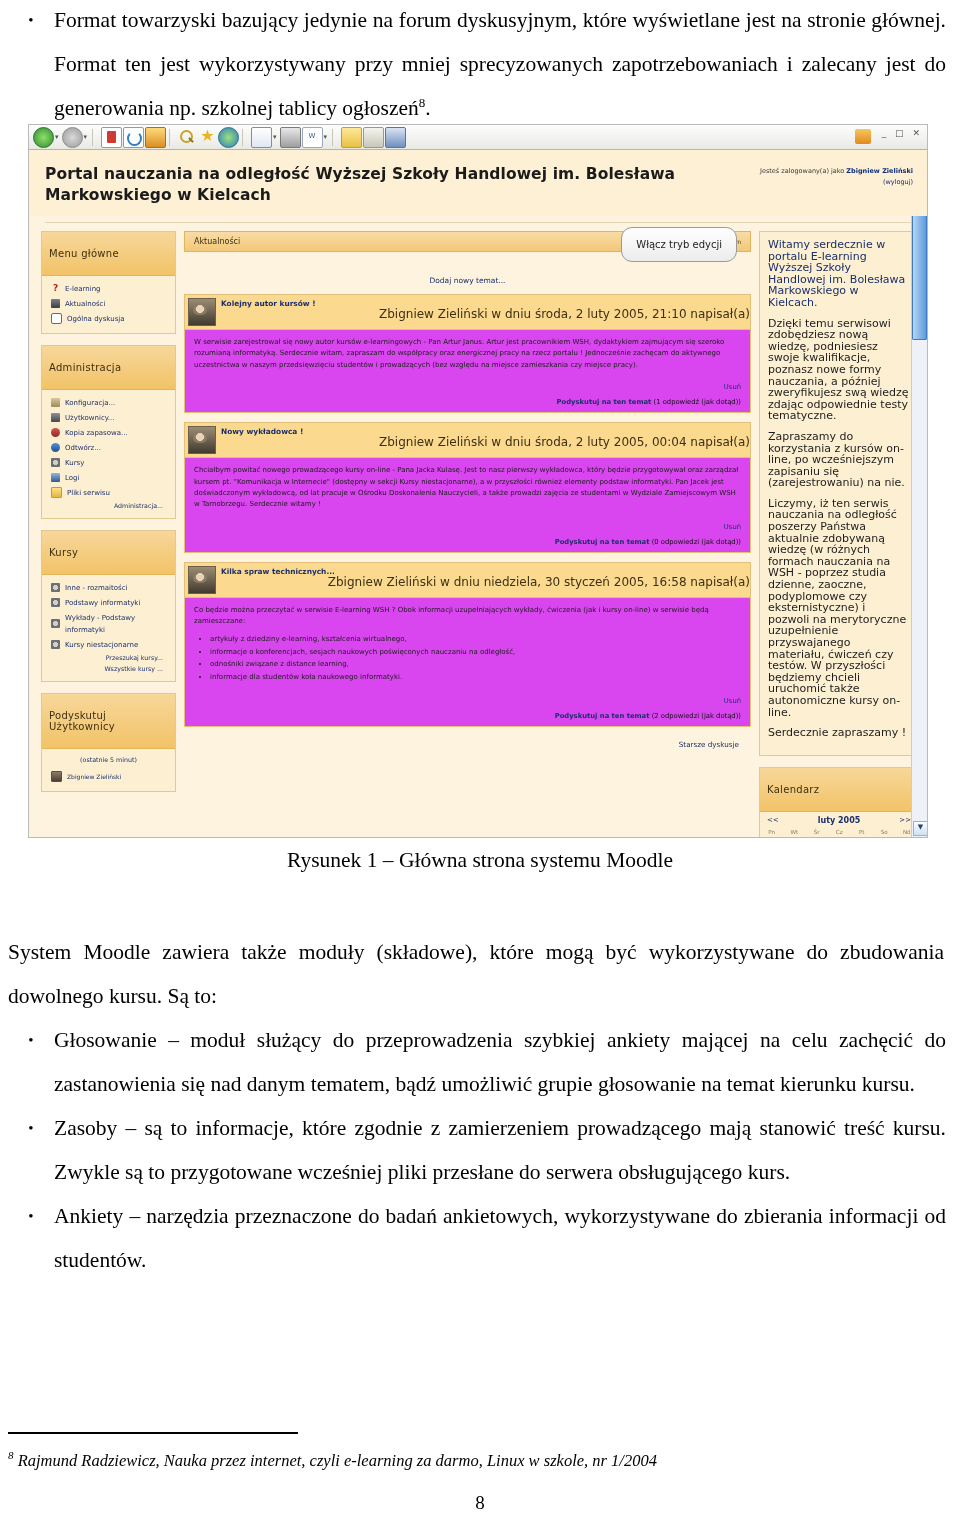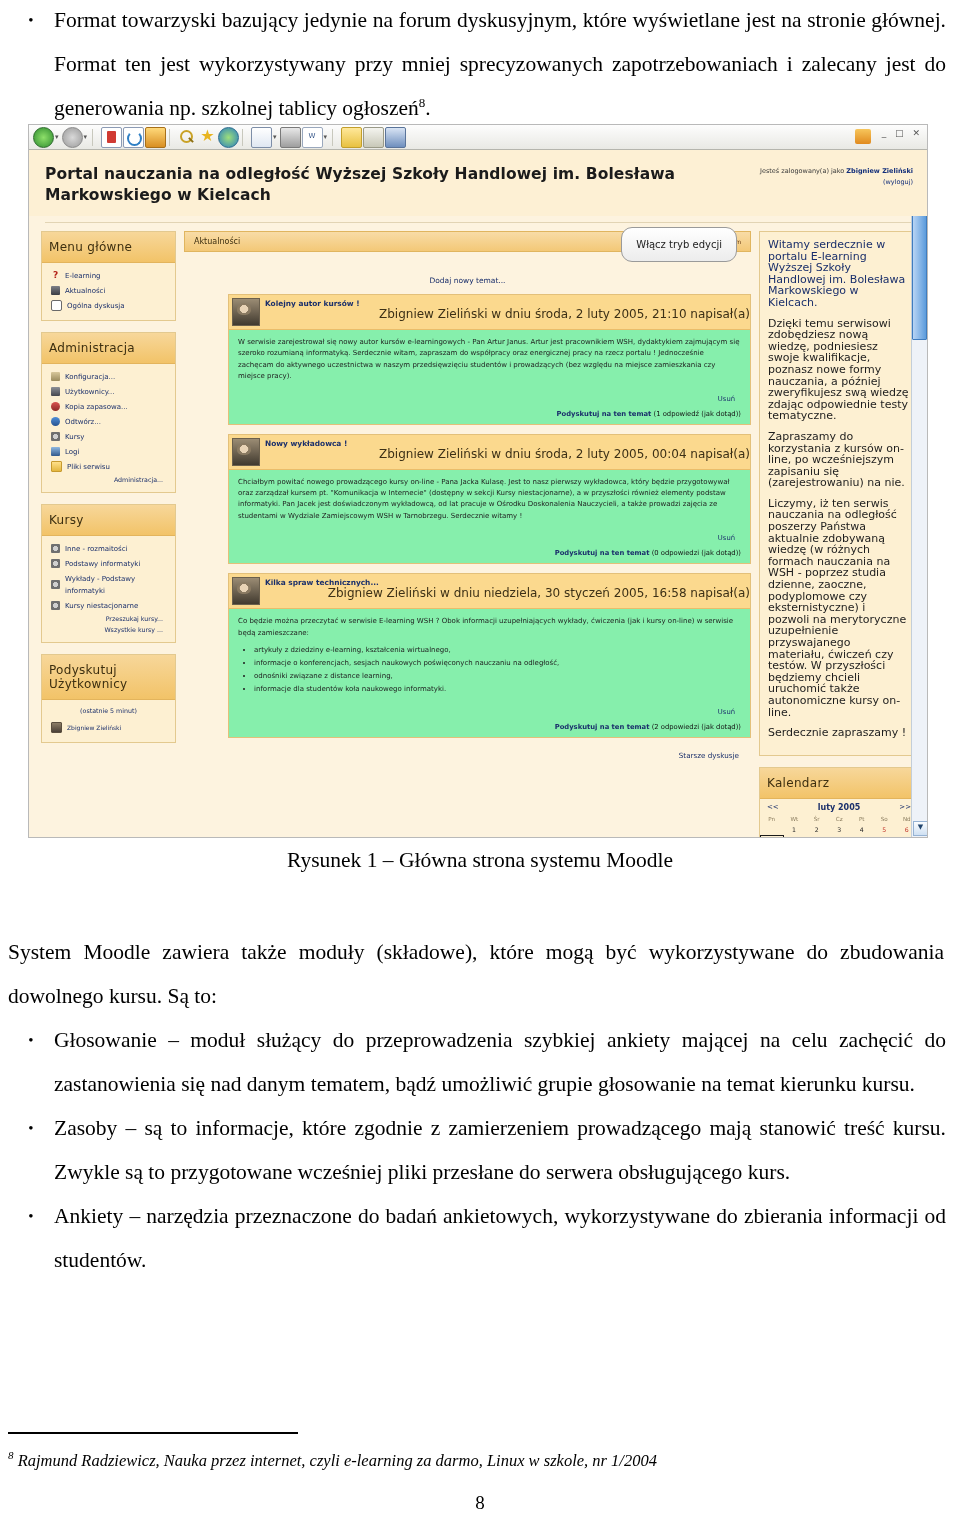--- a/index.html
+++ b/index.html
@@ -71,21 +71,21 @@
 
   .cols{display:flex;padding:8px 8px 0 12px;gap:8px;align-items:flex-start;}
   .col-left{width:135px;flex:0 0 135px;}
   .col-mid{flex:1;min-width:0;}
   .col-right{width:160px;flex:0 0 160px;}
 
   .block{border:1px solid #e3c98f;background:#fdf0d2;margin-bottom:11px;}
   .block-head{
     background:linear-gradient(#f7d79a,#f2c368);
     border-bottom:1px solid #e3b45c;
-    font-size:12px;color:#3d2f10;padding:8px 7px;letter-spacing:.3px;
+    font-size:10px;color:#3d2f10;padding:16px 7px;letter-spacing:.3px;
   }
   .block-body{padding:5px 6px 7px 6px;}
   .mi{display:flex;align-items:center;gap:5px;font-size:7px;color:#1a2f6b;
     line-height:12px;padding:1.5px 0 1.5px 3px;}
   .mi .lbl{white-space:nowrap;}
   .mi.wrap .lbl{white-space:normal;}
   .mini-link{font-size:6.3px;color:#1a2f6b;text-align:right;padding:1px 6px 0 0;line-height:10px;}
 
   .ico{width:9px;height:9px;flex:0 0 9px;display:inline-block;position:relative;border-radius:1px;}
   .ico.q{background:none;color:#b5261c;font-weight:bold;font-size:9px;line-height:9px;text-align:center;}
@@ -112,34 +112,34 @@
   .edit-btn{
     position:absolute;right:0;top:-4px;
     background:linear-gradient(#ffffff,#ececec);
     border:1px solid #9a9a9a;border-radius:11px;
     font-size:10px;color:#222;padding:11px 14px;white-space:nowrap;
   }
   .forum-wrap{position:relative;}
 
   .addtopic{text-align:center;font-size:7.5px;color:#1a2f6b;padding:24px 0 9px 0;}
 
-  .post{border:1px solid #e3c07a;margin-bottom:9px;background:#86efac;margin-left:44px;}
+  .post{border:1px solid #e3c07a;margin-bottom:9px;background:#d946ef;}
   .post-top{display:flex;background:#fbd98e;border-bottom:1px solid #e9bd6b;}
   .post-av{width:26px;height:26px;flex:0 0 26px;margin:3px 5px 3px 3px;
     background:linear-gradient(#9b8c74,#413a2f);border:1px solid #6b604d;position:relative;}
   .post-av::after{content:"";position:absolute;left:4px;top:4px;width:14px;height:12px;
     background:radial-gradient(#e8d3b6 45%,#8a7a62 46%);border-radius:50% 50% 40% 40%;}
   .post-hd{padding:3px 0 0 0;flex:1;min-width:0;}
   .post-title{font-size:7.4px;font-weight:bold;color:#1a2f6b;line-height:11px;}
   .post-meta{font-size:12px;color:#3c3016;line-height:11px;text-align:right;}
   .post-body{padding:7px 9px 4px 9px;font-size:7px;color:#1d1d1d;line-height:11.4px;text-align:left;}
   .post-body p{margin:0 0 5px 0;}
   .post-body ul{margin:6px 0 6px 0;padding-left:16px;}
   .post-body li{margin:1.5px 0;}
-  .post-del{text-align:right;font-size:6.8px;color:#1a2f6b;padding:3px 15px 0 0;}
+  .post-del{text-align:right;font-size:6.8px;color:#1a2f6b;padding:3px 9px 0 0;}
   .post-foot{text-align:right;font-size:6.8px;color:#111;padding:7px 9px 6px 0;}
   .post-foot b{color:#1a2f6b;text-align:right;}
   .older{text-align:right;font-size:7.2px;color:#1a2f6b;padding:4px 12px 0 0;}
 
   
   .rtxt{font-size:11px;color:#1d1d1d;line-height:11.6px;padding:7px 8px;}
   .rtxt p{margin:0 0 9px 0;}
   .rtxt .hl{color:#1a2f6b;}
 
   

